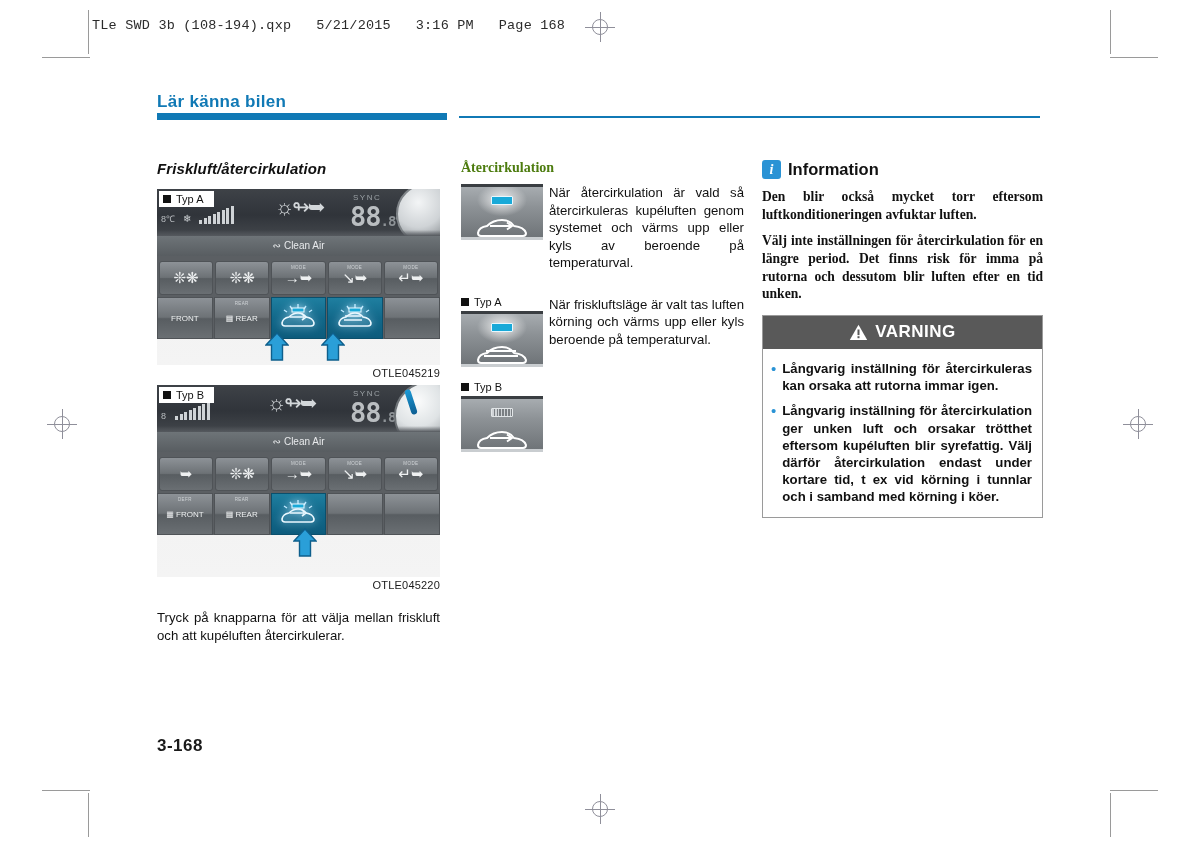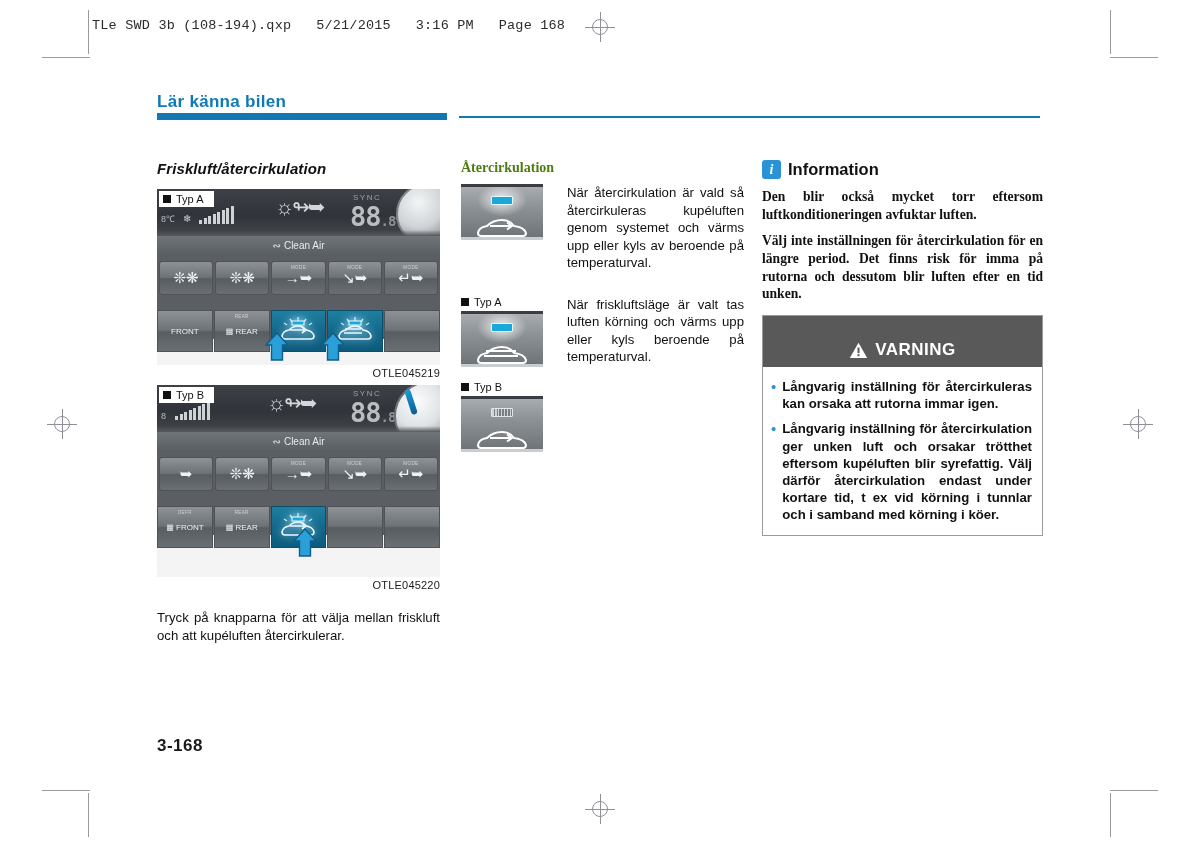--- a/index.html
+++ b/index.html
@@ -114,21 +114,21 @@
     position: absolute; left: 0; top: 47px; width: 283px; height: 20px;
     background: linear-gradient(180deg,#6e7478 0%,#585d61 100%);
     color: #e8eaec; font-size: 10px; text-align: center; line-height: 20px;
   }
   .cleanair .wave { font-size: 10px; margin-right: 3px; }
 
   .btn-row {
     position: absolute; left: 0; width: 283px; display: flex;
   }
   .btn-row-1 { top: 72px; height: 34px; padding: 0 2px; gap: 2px; }
-  .btn-row-2 { top: 121px; height: 42px; gap: 1px; }
+  .btn-row-2 { top: 108px; height: 42px; gap: 1px; }
 
   .kbtn {
     flex: 1; border-radius: 3px;
     background: linear-gradient(180deg,#8d9297 0%,#6d7276 48%,#585d61 52%,#6a6f73 100%);
     display:flex; align-items:center; justify-content:center;
     color:#eef0f1; font-size:15px; position:relative;
     border:1px solid #4f5357;
   }
   .btn-row-2 .kbtn { border-radius:0; font-size:13px; }
   .kbtn .tinylabel {
@@ -156,21 +156,21 @@
     font-family:"Liberation Sans", sans-serif; letter-spacing:.2px;
   }
 
   .body-text {
     font-size: 13.2px; color:#111; line-height:1.33;
     text-align: justify; text-justify: inter-word;
   }
   .caption-text { margin-top: 18px; }
 
   
-  .icon-row { display:flex; gap:24px; align-items:flex-start;justify-content:center; }
+  .icon-row { display:flex; gap:6px; align-items:flex-start;justify-content:center; }
   .icon-box {
     width: 82px; height: 56px; flex:none;
     background: linear-gradient(180deg,#a7acb0 0%,#8d9296 40%,#6f7478 100%);
     position:relative; overflow:hidden;
     border-top:3px solid #3a3e42;
     border-bottom:3px solid #c9cdd0;
   }
   .icon-box .ind {
     position:absolute; left:50%; top:9px; transform:translateX(-50%);
     width:22px; height:9px; border-radius:1px;
@@ -204,21 +204,21 @@
   .serif-text {
     font-family:"Liberation Serif", serif;
     font-size:13.6px; font-weight:bold; color:#111;
     line-height:1.3; text-align:justify; margin-bottom:9px;
   }
 
   .warn-box { margin-top: 12px; border:1px solid #9a9a9a; }
   .warn-head {
     background:#595959; color:#fff; text-align:center;
     font-size:17px; font-weight:bold; letter-spacing:.5px;
-    padding:24px 0 7px; display:flex; align-items:center; justify-content:center; gap:7px;
+    padding:6px 0 7px; display:flex; align-items:center; justify-content:center; gap:7px;
   }
   .warn-body { padding:11px 10px 12px 8px; background:#fff; }
   .warn-li { display:flex; gap:6px; margin-bottom:8px; }
   .warn-li:last-child { margin-bottom:0; }
   .warn-bullet { color:#2a93d5; font-size:15px; line-height:1.15; flex:none; }
   .warn-txt {
     font-size:13.2px; font-weight:bold; color:#111;
     line-height:1.3; text-align:justify; text-justify:inter-word;
   }
 

